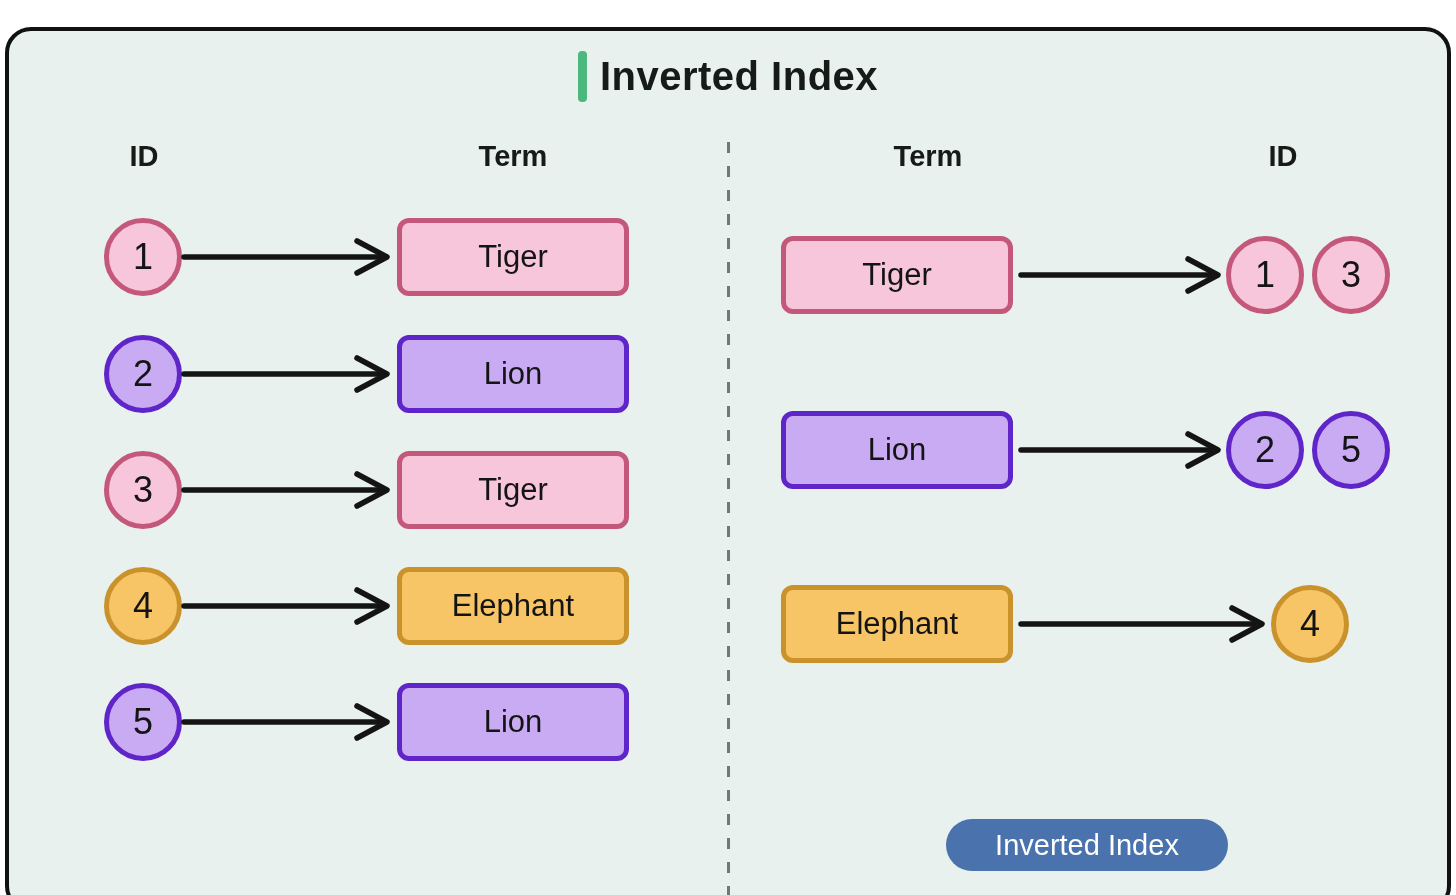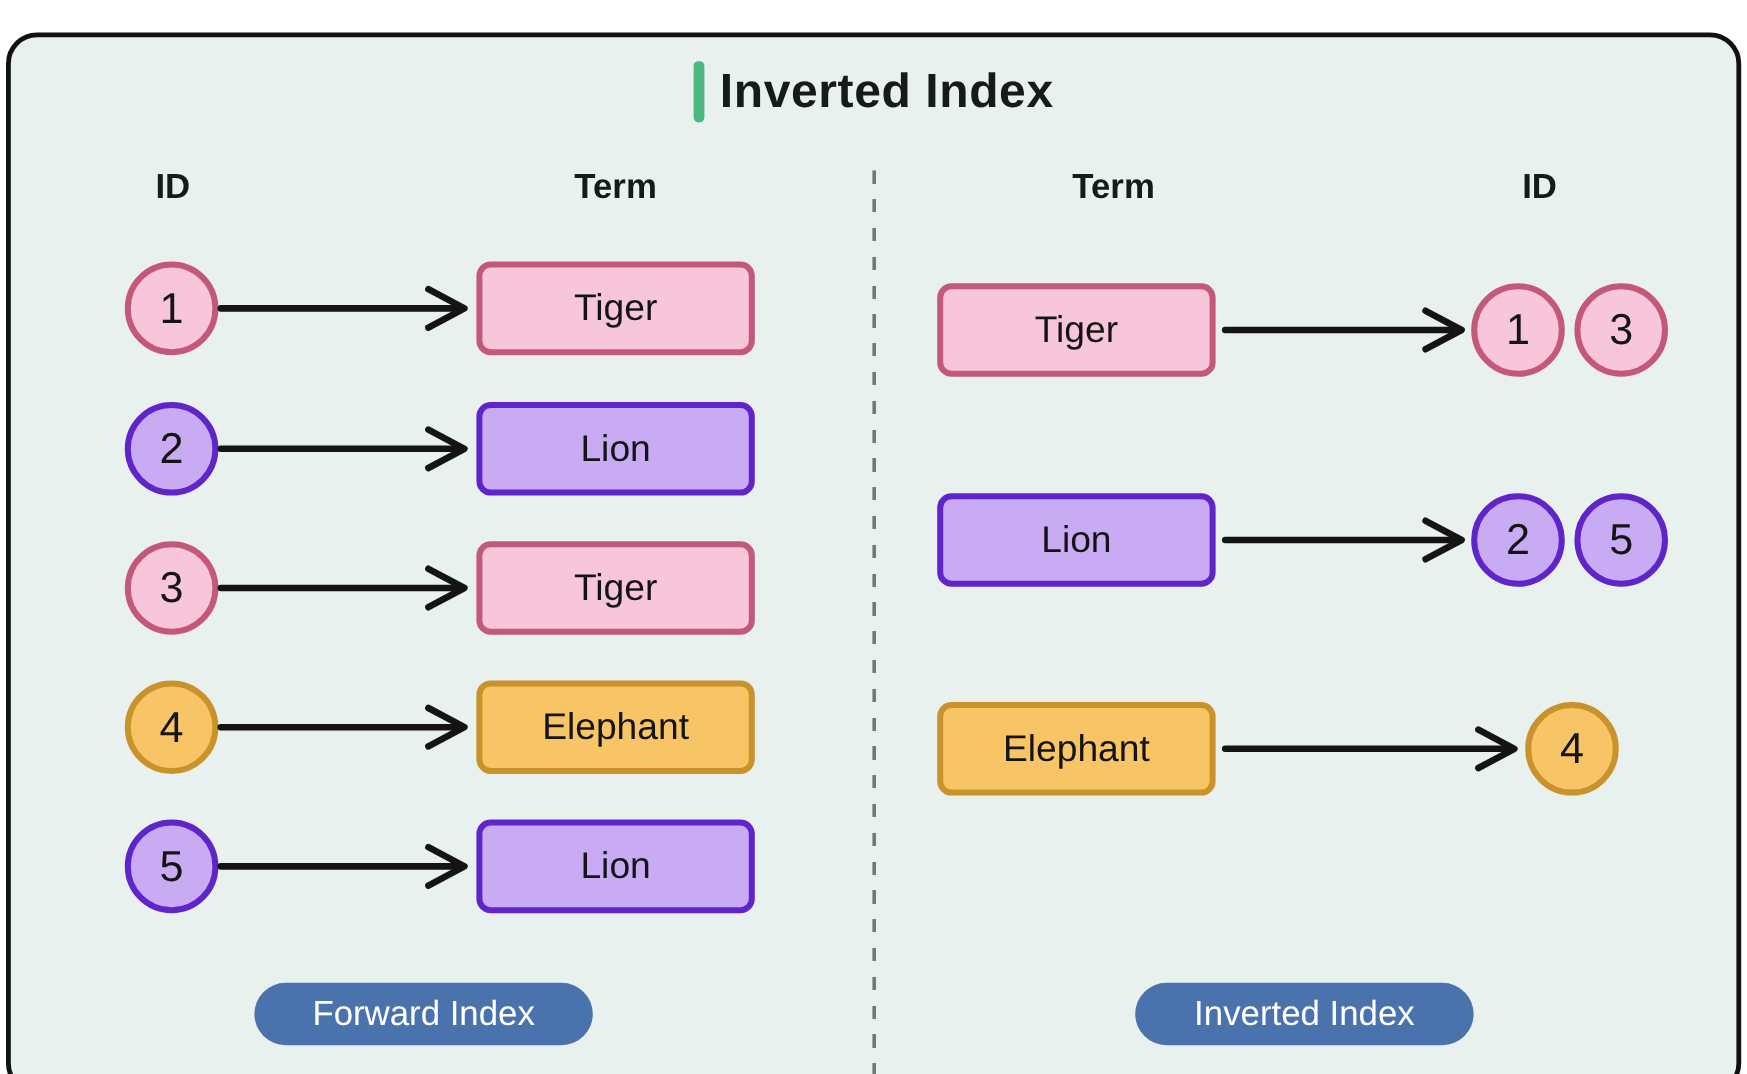--- a/index.html
+++ b/index.html
@@ -183,15 +183,14 @@
       <span>Elephant</span>
     </div>
   <svg class="arrow" style="left:1018px;top:582px" width="250" height="40">
       <line x1="3" y1="20" x2="236" y2="20"></line>
       <polyline points="214,4 244,20 214,36"></polyline>
     </svg>
   <div class="circle ent-orange" style="left:1271px;top:563px">
       <span>4</span>
     </div>
 
-  <div class="pill" style="left:212px">Forward Index</div>
   <div class="pill" style="left:946px">Inverted Index</div>
 </div>
 
 </body></html>

